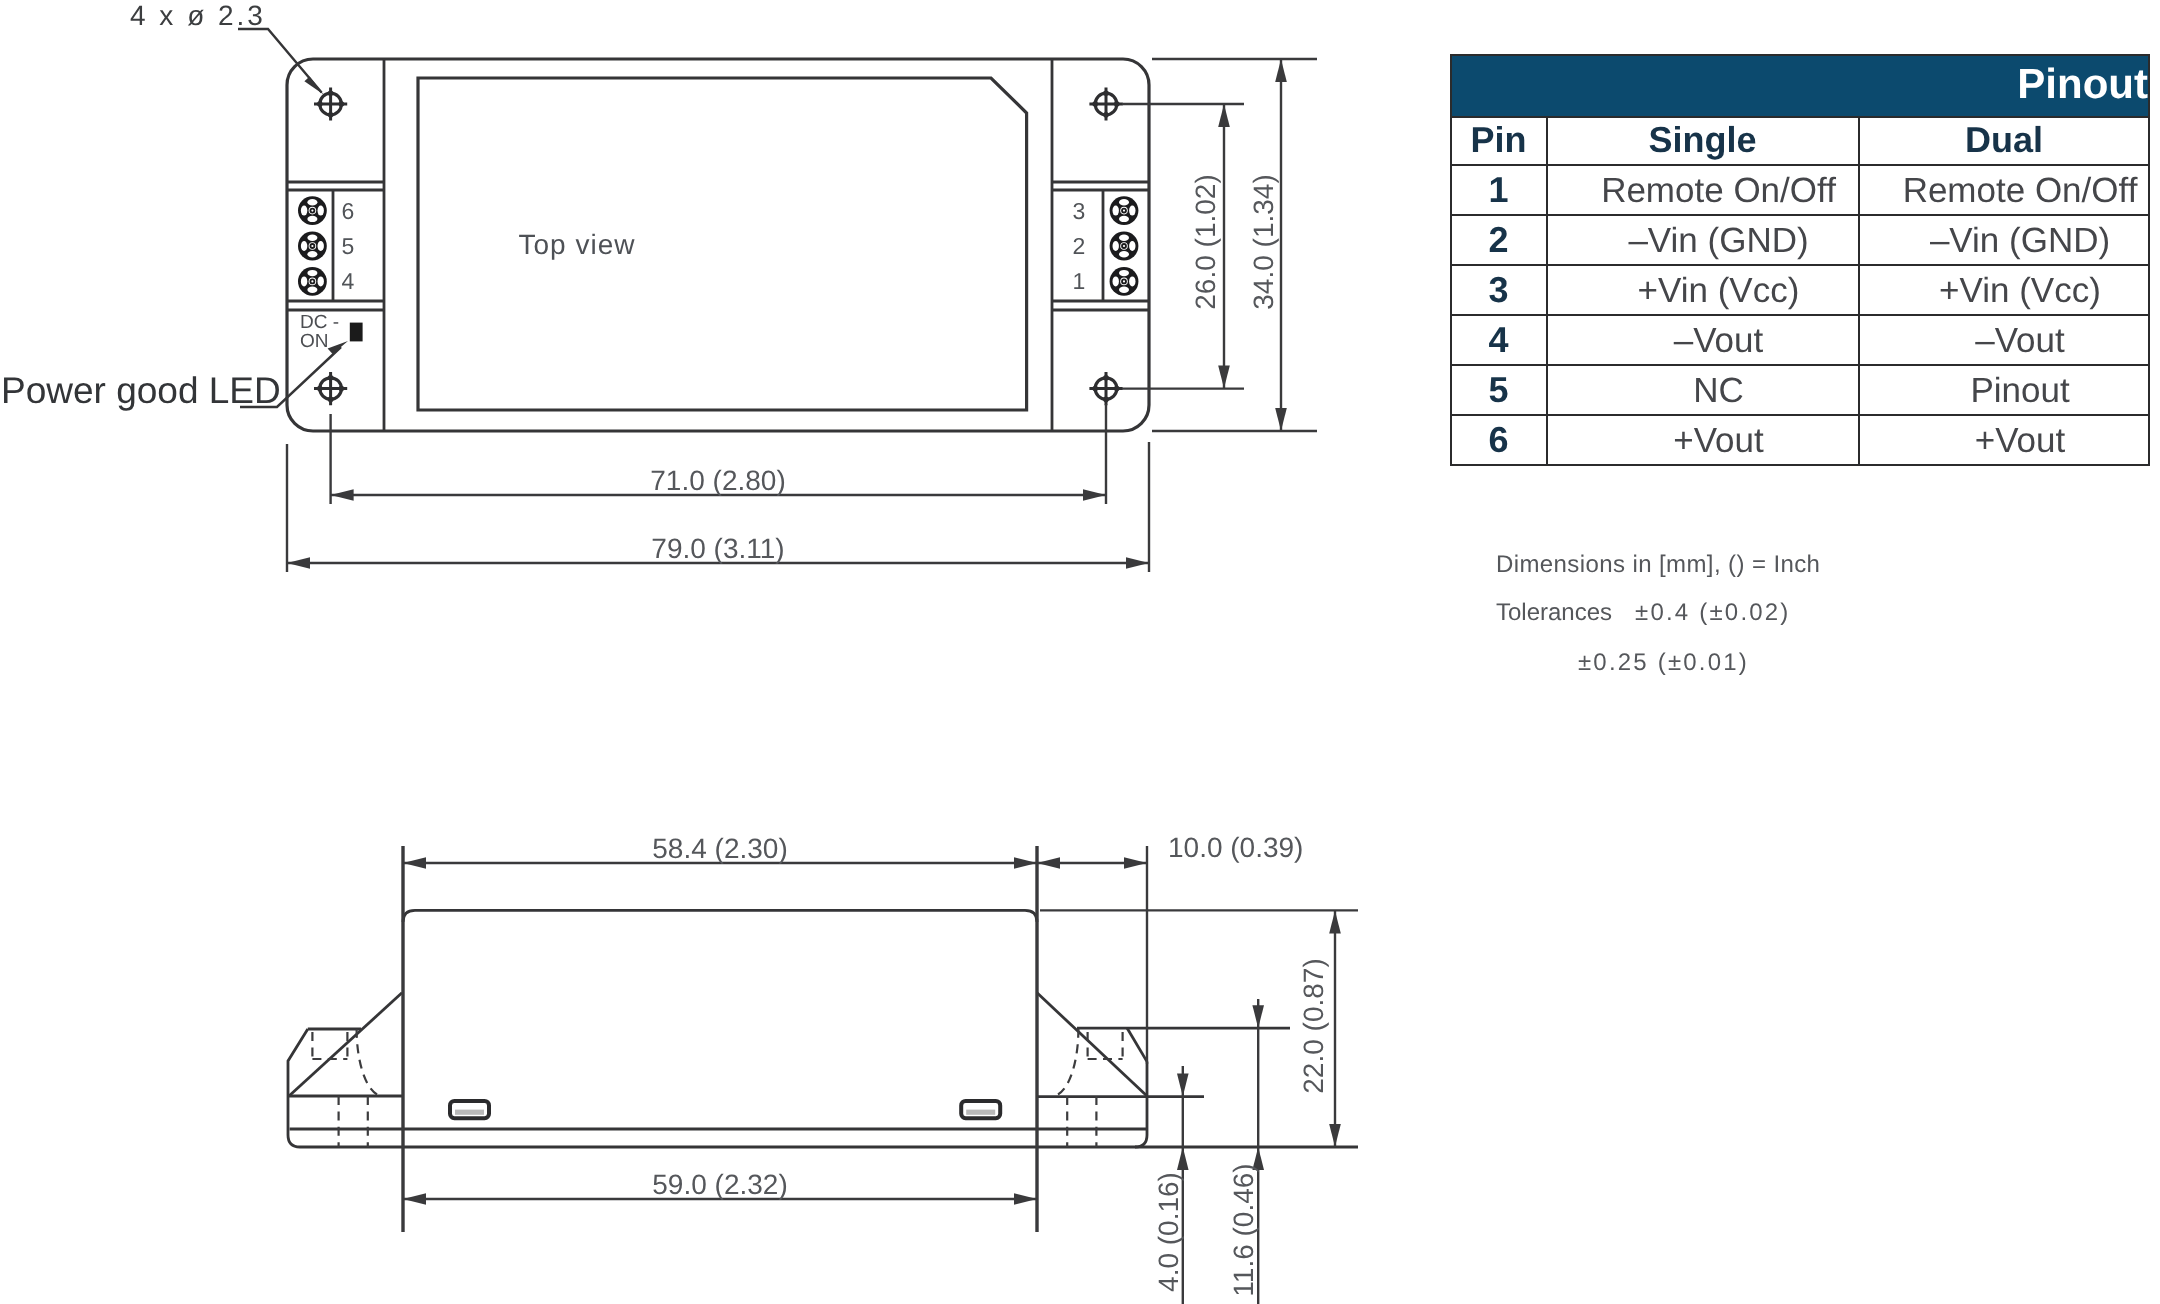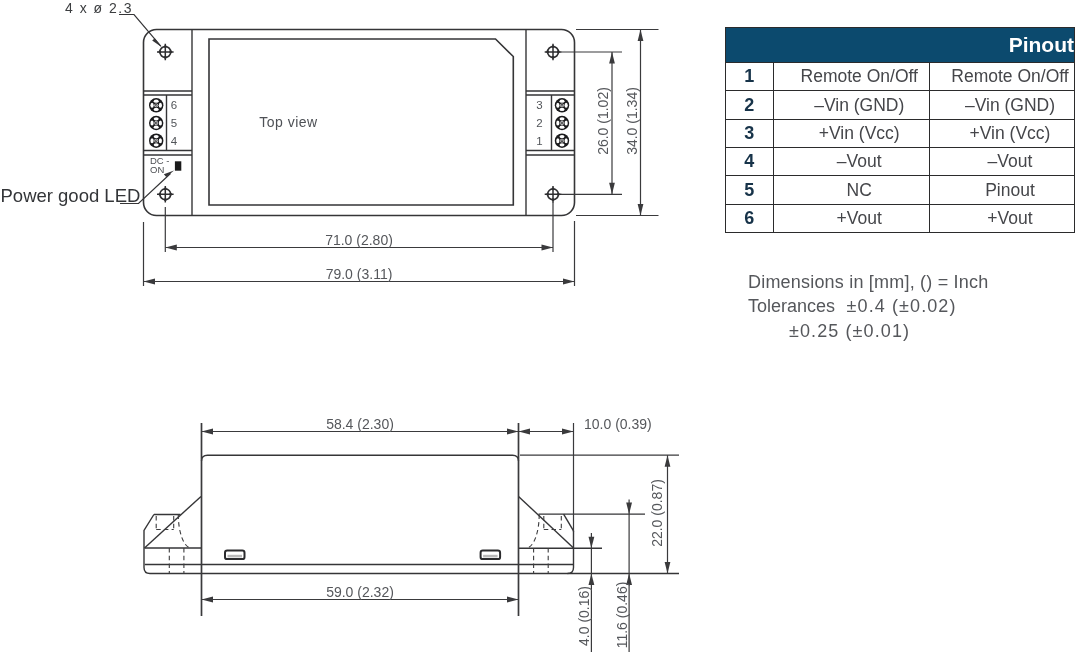--- a/index.html
+++ b/index.html
@@ -2,21 +2,21 @@
 <html><head>
 <meta charset="utf-8">
 <style>
 html,body{margin:0;padding:0;}
 body{width:1080px;height:652px;position:relative;background:#ffffff;font-family:"Liberation Sans",sans-serif;overflow:hidden;}
 .abs{position:absolute;}
 #pinout{border-collapse:collapse;table-layout:fixed;}
 #pinout td{border:1.4px solid #2b2b2c;text-align:center;vertical-align:middle;padding:0;font-size:18px;}
 #pinout td.b{font-weight:bold;color:#173349;}
 #pinout td.v{color:#45464a;font-size:17.5px;padding-left:16px;}
-.note{color:#55575b;font-size:18px;line-height:24.6px;}
+.note{color:#55575b;font-size:12px;line-height:24.6px;}
 </style>
 </head>
 <body>
 
 <svg class="abs" style="left:0;top:0" width="1080" height="652" viewBox="0 0 1080 652" fill="none">
   <g stroke="#353537" stroke-width="1.4" fill="none">
 
     <rect x="143.5" y="29.5" width="431" height="186" rx="13" stroke-width="1.6"></rect>
 
     <path d="M192 29.5 V215.5"></path>
@@ -290,20 +290,25 @@
 <table id="pinout" class="abs" style="left:725px;top:27px;width:350px;height:206px;">
   <colgroup>
       <col style="width:47.5px">
       <col style="width:156.5px">
       <col>
     </colgroup>
   <tbody>
       <tr style="height:31px">
         <td colspan="3" style="background:#0c4a6e;color:#ffffff;font-weight:bold;font-size:21px;text-align:right;">Pinout</td>
       </tr>
+  <tr style="height:24px">
+        <td class="b">Pin</td>
+        <td class="b">Single</td>
+        <td class="b">Dual</td>
+      </tr>
   <tr style="height:25px">
         <td class="b">1</td>
         <td class="v">Remote On/Off</td>
         <td class="v">Remote On/Off</td>
       </tr>
   <tr style="height:25px">
         <td class="b">2</td>
         <td class="v">–Vin (GND)</td>
         <td class="v">–Vin (GND)</td>
       </tr>

